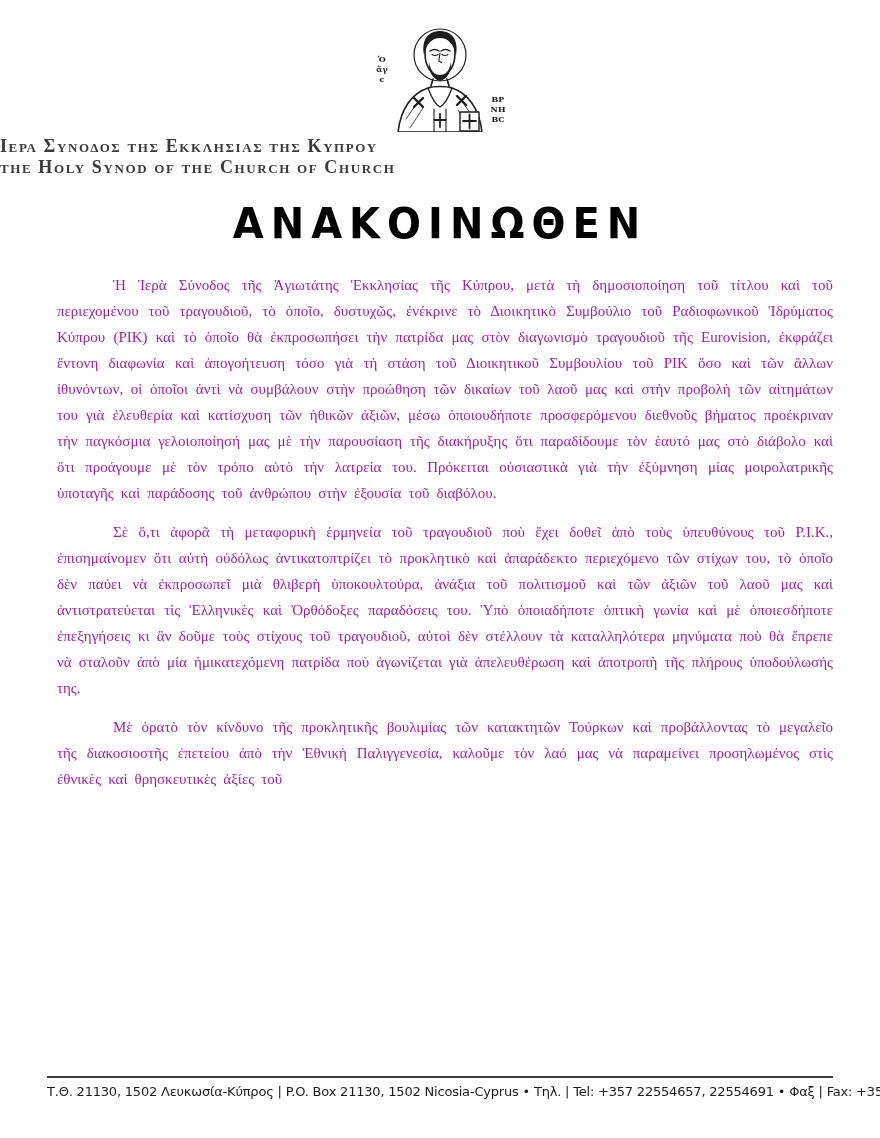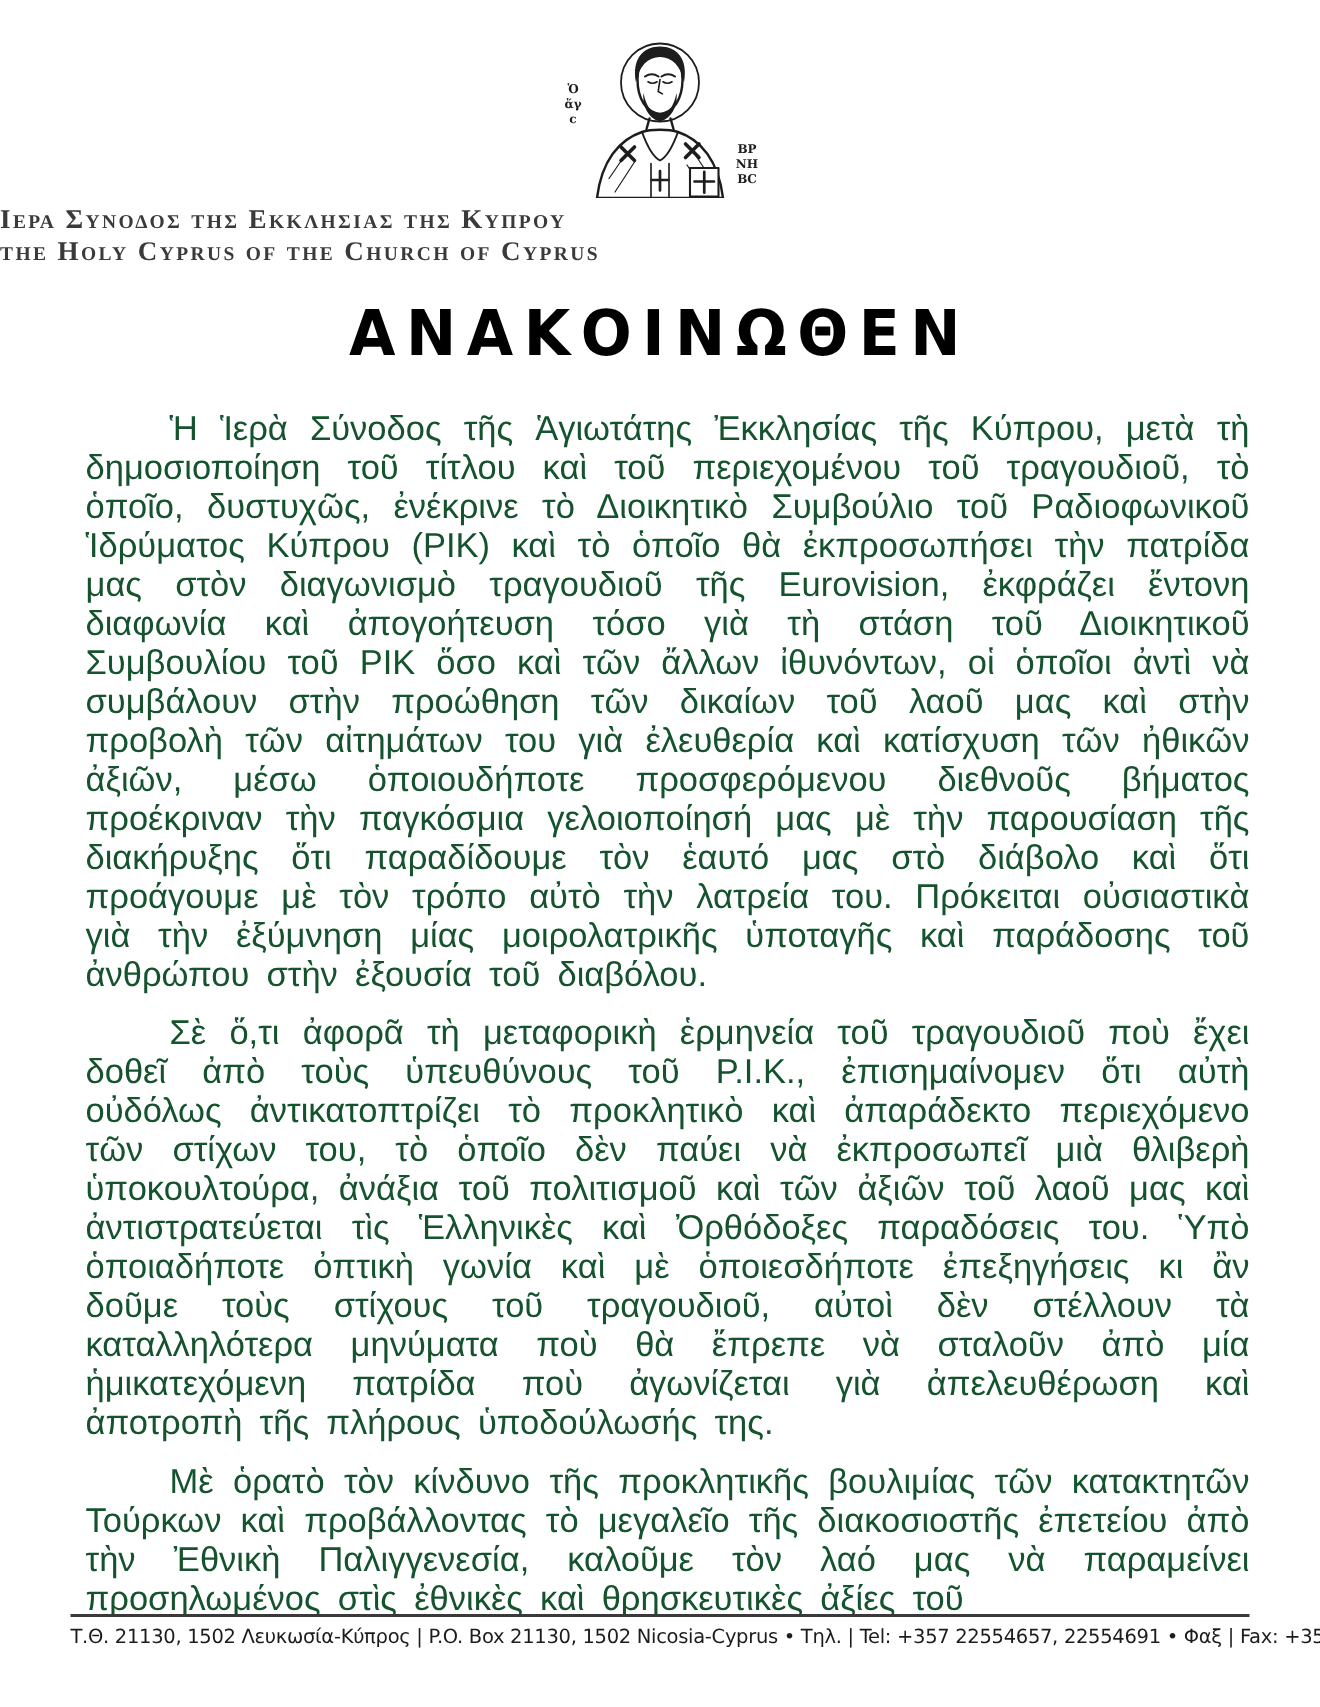--- a/index.html
+++ b/index.html
@@ -64,27 +64,27 @@
     color: #000000;
     transform: scaleY(1.05);
   }
 
   
   .doc-body {
     margin: 26px 47px 0 57px;
   }
   .doc-body p {
     margin: 0 0 13px 0;
-    font-family: Liberation Sans, sans-serif;
-    font-size: 23px;
+    font-family: Liberation Serif, serif;
+    font-size: 15px;
     line-height: 26px;
     text-align: justify;
     text-indent: 56px;
     word-spacing: 0.22em;
-    color: #14532d;
+    color: #a21caf;
   }
 
   
   .page-footer {
     position: absolute;
     left: 47px;
     right: 47px;
     bottom: 0;
     height: 62px;
     background: #ffffff;
@@ -150,21 +150,21 @@
       </g>
     </svg>
     <div class="insc insc-right">
       <div>ΒΡ</div>
       <div>ΝΗ</div>
       <div>ΒϹ</div>
     </div>
   </div>
 
   <div class="org-line">Ιερα Συνοδος της Εκκλησιας της Κυπρου</div>
-  <div class="org-line">the Holy Cyprus of the Church of Cyprus</div>
+  <div class="org-line">the Holy Synod of the Church of Church</div>
 
   <div class="doc-title">ΑΝΑΚΟΙΝΩΘΕΝ</div>
 
   <div class="doc-body">
     <p>Ἡ Ἱερὰ Σύνοδος τῆς Ἁγιωτάτης Ἐκκλησίας τῆς Κύπρου, μετὰ τὴ δημοσιοποίηση τοῦ τίτλου καὶ τοῦ περιεχομένου τοῦ τραγουδιοῦ, τὸ ὁποῖο, δυστυχῶς, ἐνέκρινε τὸ Διοικητικὸ Συμβούλιο τοῦ Ραδιοφωνικοῦ Ἱδρύματος Κύπρου (ΡΙΚ) καὶ τὸ ὁποῖο θὰ ἐκπροσωπήσει τὴν πατρίδα μας στὸν διαγωνισμὸ τραγουδιοῦ τῆς Eurovision, ἐκφράζει ἔντονη διαφωνία καὶ ἀπογοήτευση τόσο γιὰ τὴ στάση τοῦ Διοικητικοῦ Συμβουλίου τοῦ ΡΙΚ ὅσο καὶ τῶν ἄλλων ἰθυνόντων, οἱ ὁποῖοι ἀντὶ νὰ συμβάλουν στὴν προώθηση τῶν δικαίων τοῦ λαοῦ μας καὶ στὴν προβολὴ τῶν αἰτημάτων του γιὰ ἐλευθερία καὶ κατίσχυση τῶν ἠθικῶν ἀξιῶν, μέσω ὁποιουδήποτε προσφερόμενου διεθνοῦς βήματος προέκριναν τὴν παγκόσμια γελοιοποίησή μας μὲ τὴν παρουσίαση τῆς διακήρυξης ὅτι παραδίδουμε τὸν ἑαυτό μας στὸ διάβολο καὶ ὅτι προάγουμε μὲ τὸν τρόπο αὐτὸ τὴν λατρεία του. Πρόκειται οὐσιαστικὰ γιὰ τὴν ἐξύμνηση μίας μοιρολατρικῆς ὑποταγῆς καὶ παράδοσης τοῦ ἀνθρώπου στὴν ἐξουσία τοῦ διαβόλου.</p>
     <p>Σὲ ὅ,τι ἀφορᾶ τὴ μεταφορικὴ ἑρμηνεία τοῦ τραγουδιοῦ ποὺ ἔχει δοθεῖ ἀπὸ τοὺς ὑπευθύνους τοῦ Ρ.Ι.Κ., ἐπισημαίνομεν ὅτι αὐτὴ οὐδόλως ἀντικατοπτρίζει τὸ προκλητικὸ καὶ ἀπαράδεκτο περιεχόμενο τῶν στίχων του, τὸ ὁποῖο δὲν παύει νὰ ἐκπροσωπεῖ μιὰ θλιβερὴ ὑποκουλτούρα, ἀνάξια τοῦ πολιτισμοῦ καὶ τῶν ἀξιῶν τοῦ λαοῦ μας καὶ ἀντιστρατεύεται τὶς Ἑλληνικὲς καὶ Ὀρθόδοξες παραδόσεις του. Ὑπὸ ὁποιαδήποτε ὀπτικὴ γωνία καὶ μὲ ὁποιεσδήποτε ἐπεξηγήσεις κι ἂν δοῦμε τοὺς στίχους τοῦ τραγουδιοῦ, αὐτοὶ δὲν στέλλουν τὰ καταλληλότερα μηνύματα ποὺ θὰ ἔπρεπε νὰ σταλοῦν ἀπὸ μία ἡμικατεχόμενη πατρίδα ποὺ ἀγωνίζεται γιὰ ἀπελευθέρωση καὶ ἀποτροπὴ τῆς πλήρους ὑποδούλωσής της.</p>
     <p>Μὲ ὁρατὸ τὸν κίνδυνο τῆς προκλητικῆς βουλιμίας τῶν κατακτητῶν Τούρκων καὶ προβάλλοντας τὸ μεγαλεῖο τῆς διακοσιοστῆς ἐπετείου ἀπὸ τὴν Ἐθνικὴ Παλιγγενεσία, καλοῦμε τὸν λαό μας νὰ παραμείνει προσηλωμένος στὶς ἐθνικὲς καὶ θρησκευτικὲς ἀξίες τοῦ</p>
   </div>
 
   <div class="page-footer">

